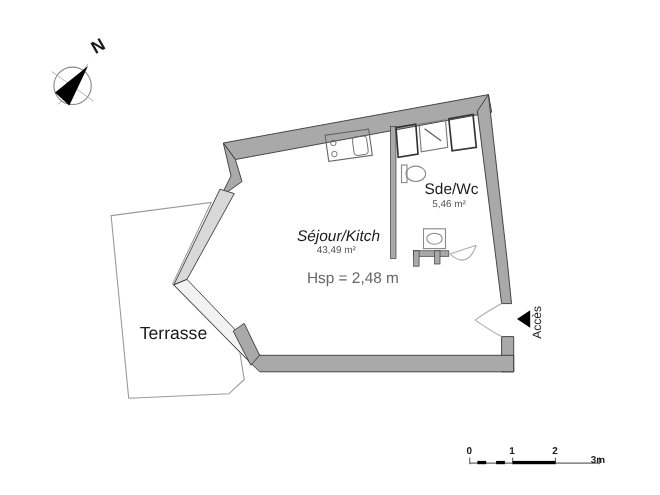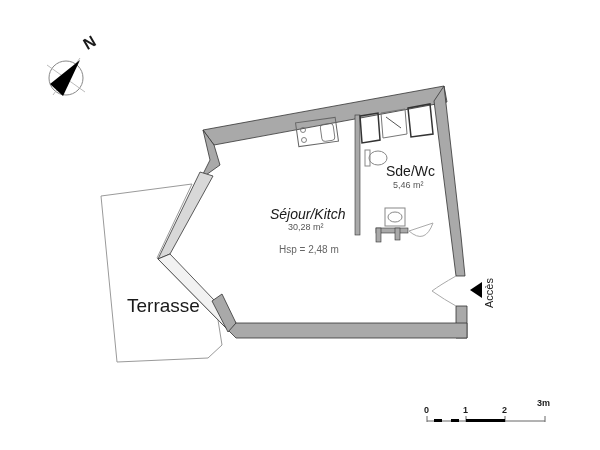--- a/index.html
+++ b/index.html
@@ -1,22 +1,22 @@
 <!DOCTYPE html>
 <html><head>
 <meta charset="utf-8">
 <style>
   html, body { margin: 0; padding: 0; background: #ffffff; }
   body { width: 600px; height: 450px; position: relative; overflow: hidden; font-family: "Liberation Sans", sans-serif; }
   svg { position: absolute; left: 0; top: 0; }
   .label { position: absolute; color: #1a1a1a; white-space: nowrap; }
   .room-name { font-size: 14px; }
   .room-area { font-size: 9px; color: #555; }
-  .room-hsp { font-size: 10px; color: #666; }
-  .terrasse-name { font-size: 19px; }
+  .room-hsp { font-size: 14px; color: #666; }
+  .terrasse-name { font-size: 16px; }
   .acces { font-size: 11px; transform: rotate(-90deg); transform-origin: left top; }
   .north { font-size: 16px; font-weight: bold; transform: rotate(-30deg); }
   .scale-tick { font-size: 9px; font-weight: bold; }
 </style>
 </head>
 <body>
 
 <svg width="600" height="450" viewBox="0 0 600 450">
 
   <polygon points="101,196 192,184 157,258 218,320 222,345 208,358 117,362" fill="none" stroke="#9a9a9a" stroke-width="1"></polygon>
@@ -79,26 +79,26 @@
     <line x1="545" y1="416" x2="545" y2="422" stroke="#666" stroke-width="1"></line>
     <rect x="434" y="419" width="8" height="3" fill="#000"></rect>
     <rect x="451" y="419" width="8" height="3" fill="#000"></rect>
     <rect x="466" y="419" width="39" height="3" fill="#000"></rect>
   </g>
 </svg>
 
 <div class="label north" style="left:84px; top:34px;">N</div>
 
 <div class="label room-name" style="left:270px; top:206px;font-style:italic;">Séjour/Kitch</div>
-<div class="label room-area" style="left:288px; top:222px;">30,28 m²</div>
+<div class="label room-area" style="left:288px; top:222px;">43,49 m²</div>
 <div class="label room-hsp" style="left:279px; top:244px;">Hsp = 2,48 m</div>
 
 <div class="label room-name" style="left:386px; top:163px;">Sde/Wc</div>
 <div class="label room-area" style="left:393px; top:180px;">5,46 m²</div>
 
 <div class="label terrasse-name" style="left:127px; top:295px;">Terrasse</div>
 
 <div class="label acces" style="left:483px; top:308px;">Accès</div>
 
 <div class="label scale-tick" style="left:424px; top:405px;">0</div>
 <div class="label scale-tick" style="left:463px; top:405px;">1</div>
 <div class="label scale-tick" style="left:502px; top:405px;">2</div>
-<div class="label scale-tick" style="left:537px; top:398px;">3m</div>
+<div class="label scale-tick" style="left:537px; top:413px;">3m</div>
 
 </body></html>

